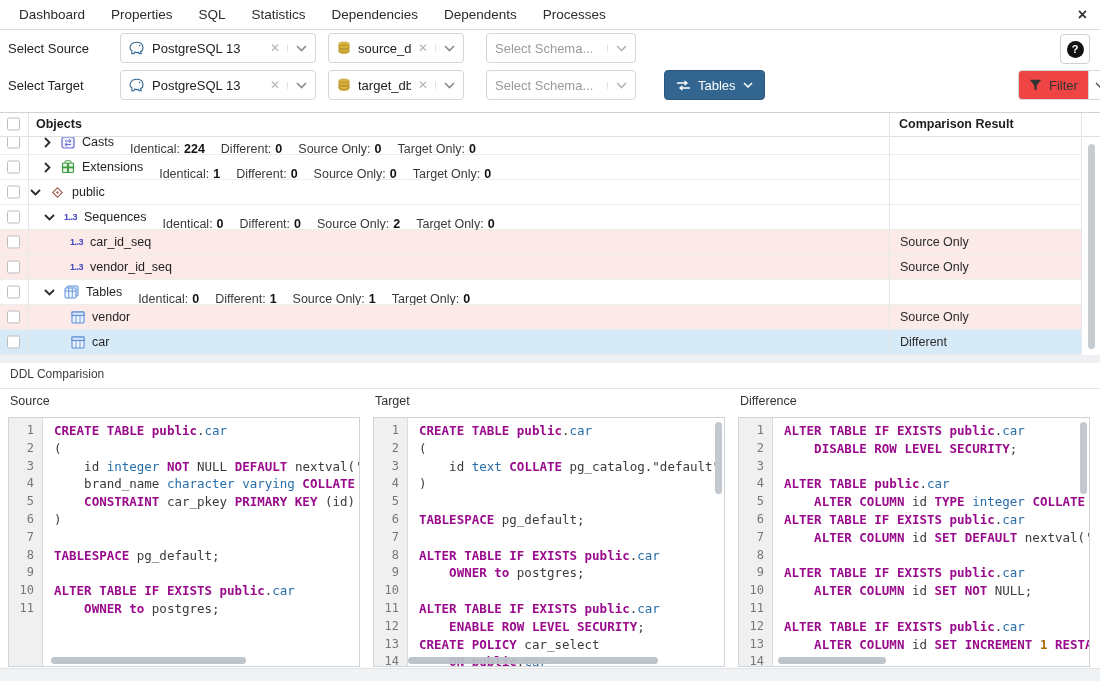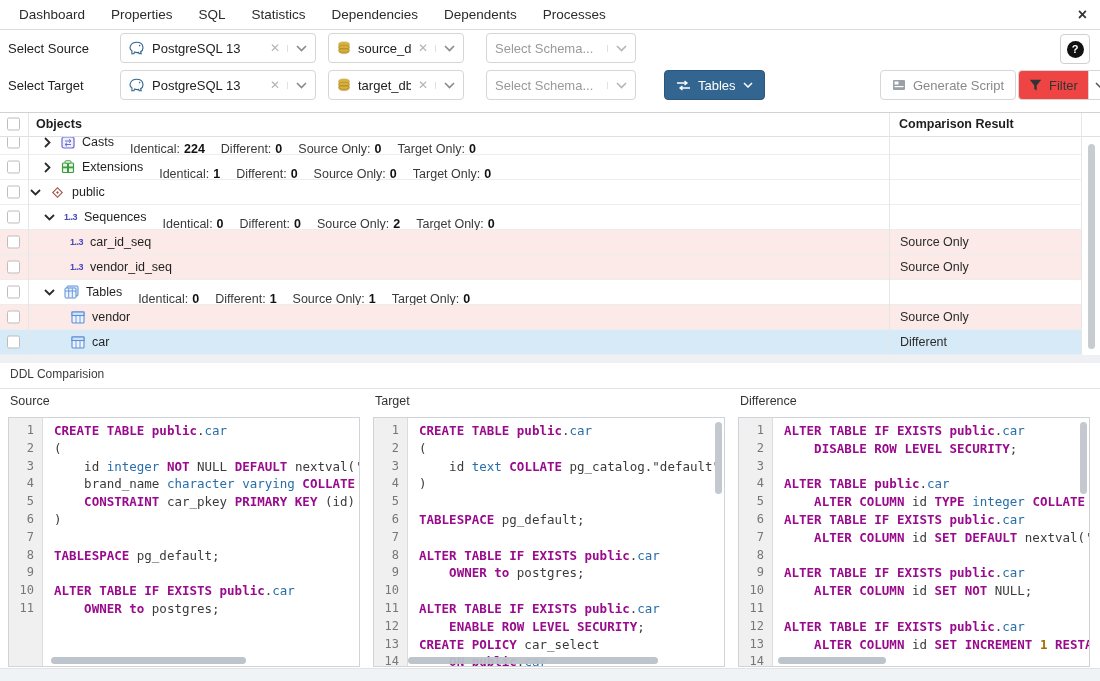--- a/index.html
+++ b/index.html
@@ -215,30 +215,20 @@
             <path d="M1 3h10M8.5 1l2.5 2-2.5 2M14 8H4M6.5 6L4 8l2.5 2" fill="none" stroke="#fff" stroke-width="1.3"></path>
           </svg>
         </span>
       <span>Tables</span>
       <span style="display:flex">
           <svg width="10" height="6" viewBox="0 0 10 6">
             <path d="M1 1l4 4 4-4" fill="none" stroke="#fff" stroke-width="1.5"></path>
           </svg>
         </span>
     </div>
-    <div class="btn btn-gs">
-      <span style="display:flex">
-          <svg width="14" height="12" viewBox="0 0 14 12">
-            <rect x="1" y="1" width="12" height="10" rx="1" fill="#9aa0a6"></rect>
-            <rect x="2.5" y="2.5" width="4" height="3" fill="#fff"></rect>
-            <rect x="2.5" y="7" width="9" height="1.2" fill="#fff"></rect>
-          </svg>
-        </span>
-      <span>Generate Script</span>
-    </div>
     <div class="filter-group">
       <div class="btn btn-filter">
         <span style="display:flex">
             <svg width="13" height="12" viewBox="0 0 13 12">
               <path d="M.8.8h11.4L7.7 6.4v5L5.3 9.9V6.4z" fill="#333"></path>
             </svg>
           </span>
         <span>Filter</span>
       </div>
       <div class="btn-filter-chev">

